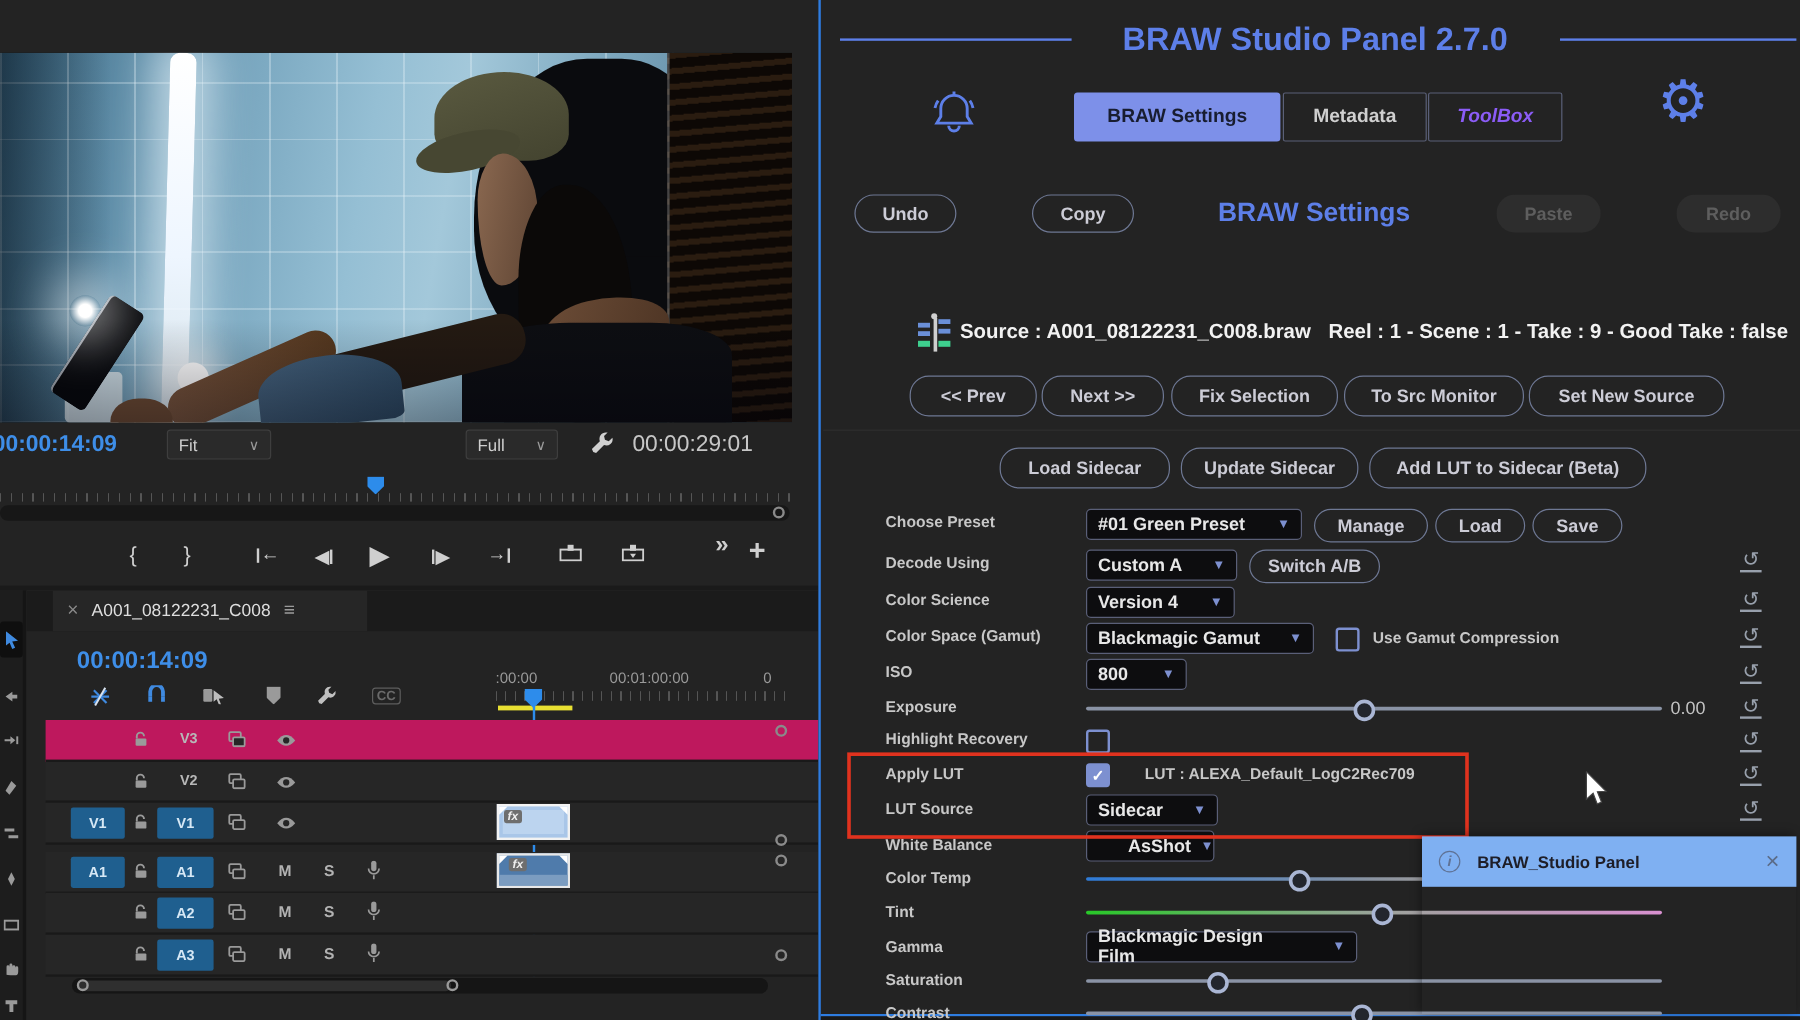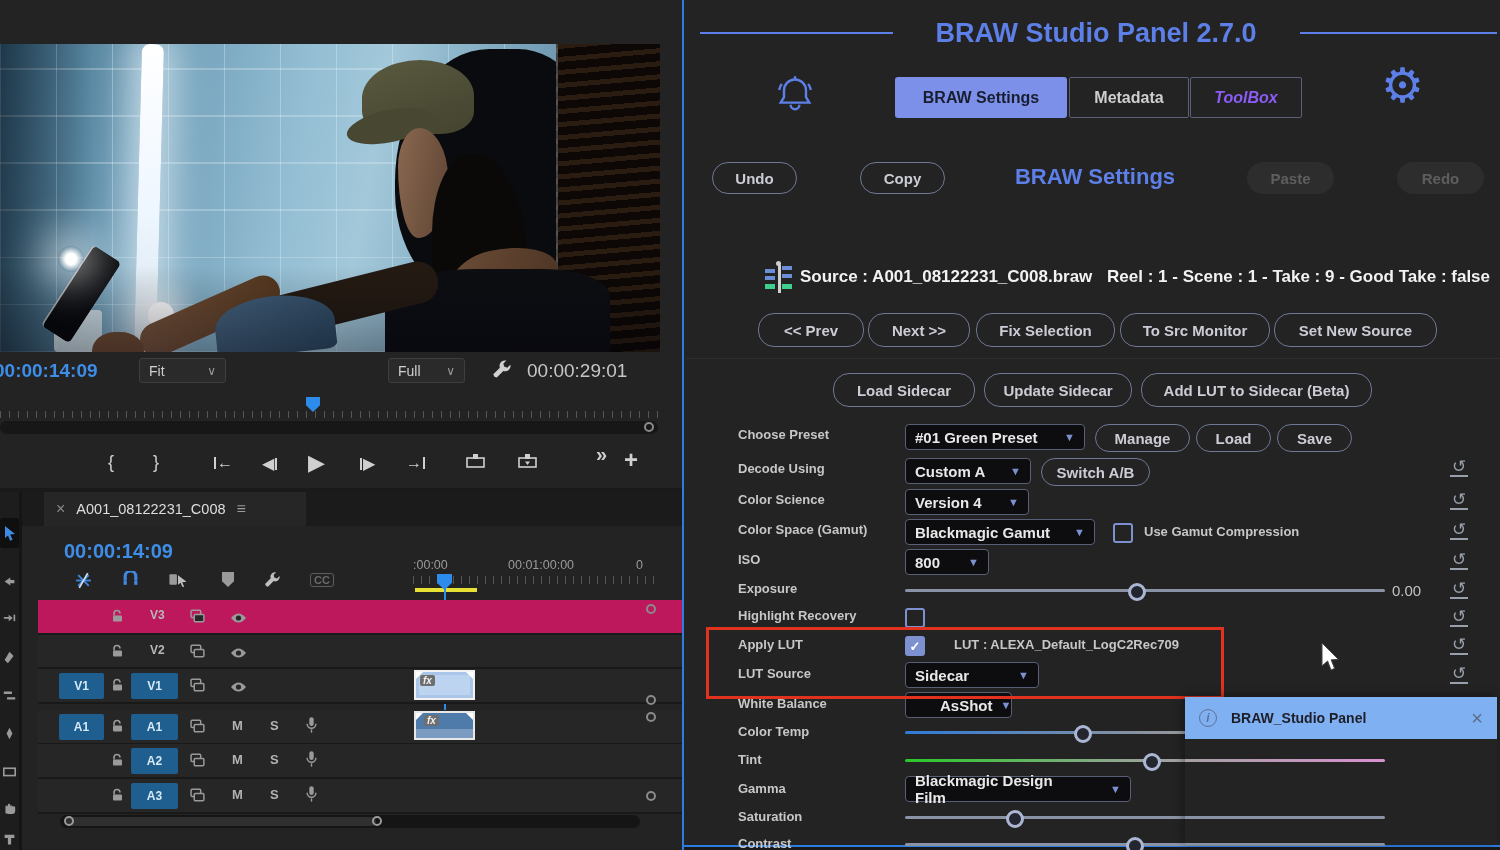--- a/index.html
+++ b/index.html
@@ -488,21 +488,21 @@
   <div class="abs lbl" style="left:738px;top:608px;">Highlight Recovery</div>
   <div class="abs cb" style="left:905px;top:608px;"></div>
 
   <div class="abs lbl" style="left:738px;top:637px;">Apply LUT</div>
   <div class="abs cb checked" style="left:905px;top:636px;">
     <span>✓</span>
     </div>
   <div class="abs lbl" style="left:934px;top:637px;font-weight:600;margin-left:20px;">LUT : ALEXA_Default_LogC2Rec709</div>
 
   <div class="abs lbl" style="left:738px;top:666px;text-align:right;">LUT Source</div>
-  <div class="abs dd" style="left:905px;top:662px;width:134px;">
+  <div class="abs dd" style="left:905px;top:662px;width:110px;">
     <span>Sidecar</span>
     <span class="arr">▼</span>
   </div>
 
   <div class="abs" style="left:706px;top:627px;width:512px;height:66px;border:3px solid #e0321e;pointer-events:none;z-index:40;"></div>
 
   <div class="abs lbl" style="left:738px;top:696px;">White Balance</div>
   <div class="abs dd" style="left:905px;top:692px;width:107px;padding-left:34px;">
     <span>AsShot</span>
     <span class="arr">▼</span>

